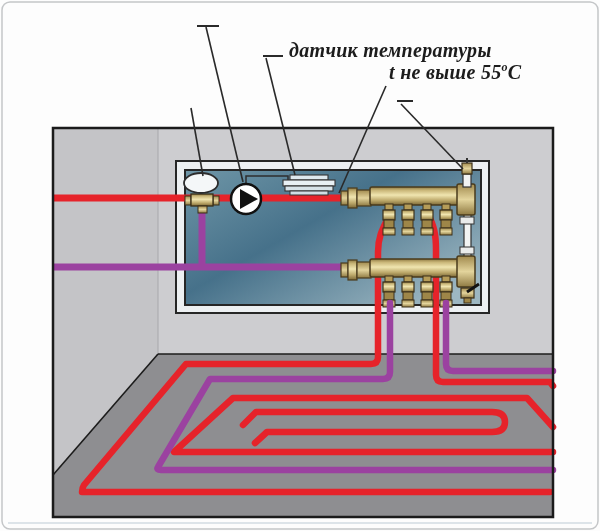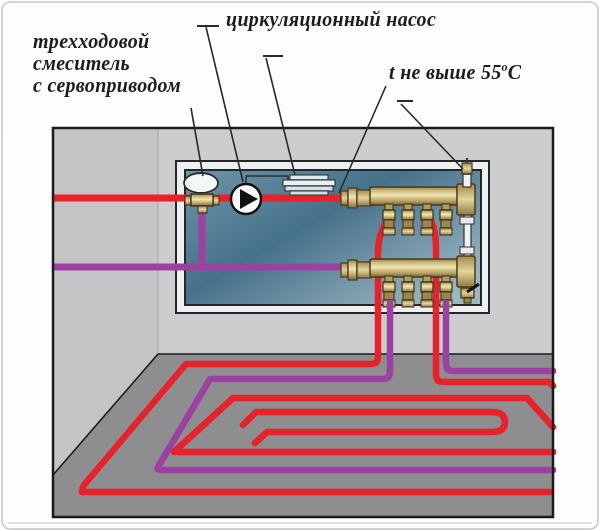--- a/index.html
+++ b/index.html
@@ -127,26 +127,21 @@
     <line x1="401" y1="104" x2="463" y2="169"></line>
     <line x1="197" y1="26" x2="219" y2="26" stroke-width="2"></line>
     <line x1="263" y1="56" x2="283" y2="56" stroke-width="2"></line>
     <line x1="397" y1="101" x2="413" y2="101" stroke-width="2"></line>
   </g>
 
   <line x1="8" y1="523" x2="592" y2="523" stroke="#dde4e9" stroke-width="2"></line>
   <rect x="2" y="2" width="596" height="527" rx="8" fill="none" stroke="#c4c6c8" stroke-width="1.5"></rect>
 </svg>
 
-  <div class="lbl" style="left:33px;top:30px;">
-    <span style="display:block">трехходовой</span>
-    <span style="display:block">смеситель</span>
-    <span style="display:block">с сервоприводом</span>
-  </div>
 
-  <div class="lbl" style="left:226px;top:8px;">циркуляционный насос</div>
 
+  <div class="lbl" style="left:289px;top:39px;">датчик температуры</div>
 
   <div class="lbl" style="left:389px;top:61px;">
     <span>t не выше 55</span><sup>о</sup><span>С</span>
   </div>
 
 </div>
 
 </body></html>

